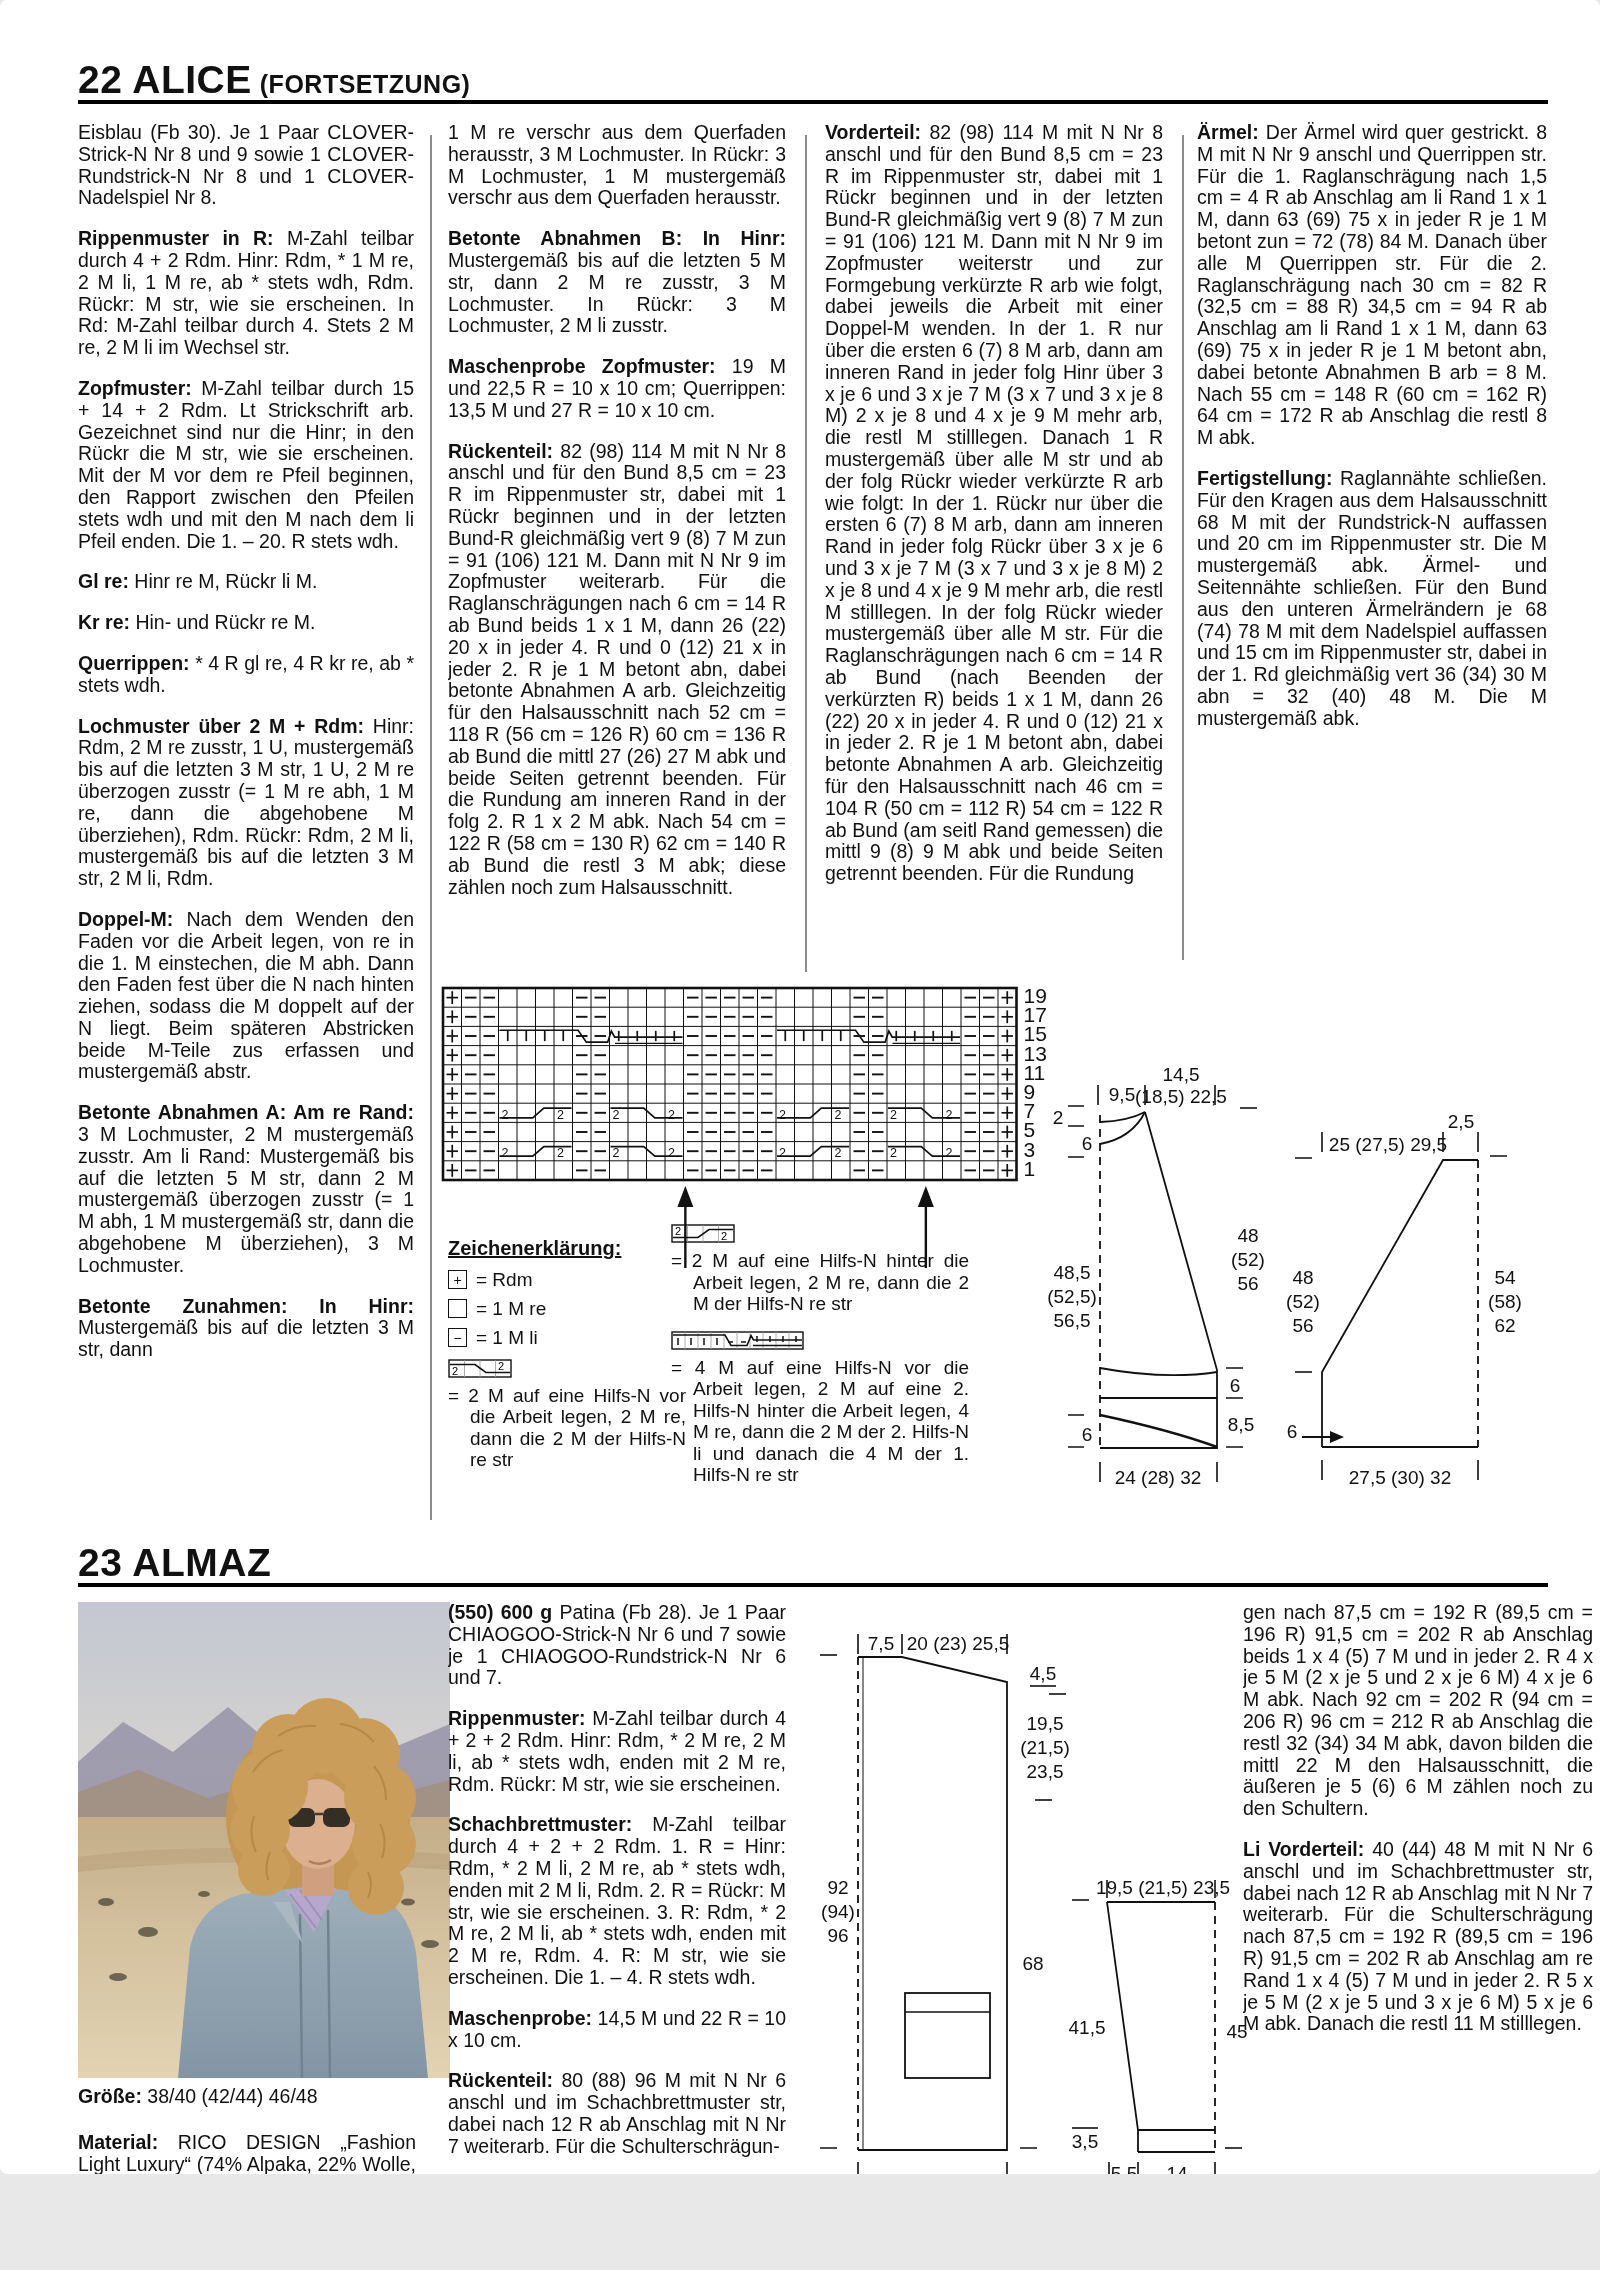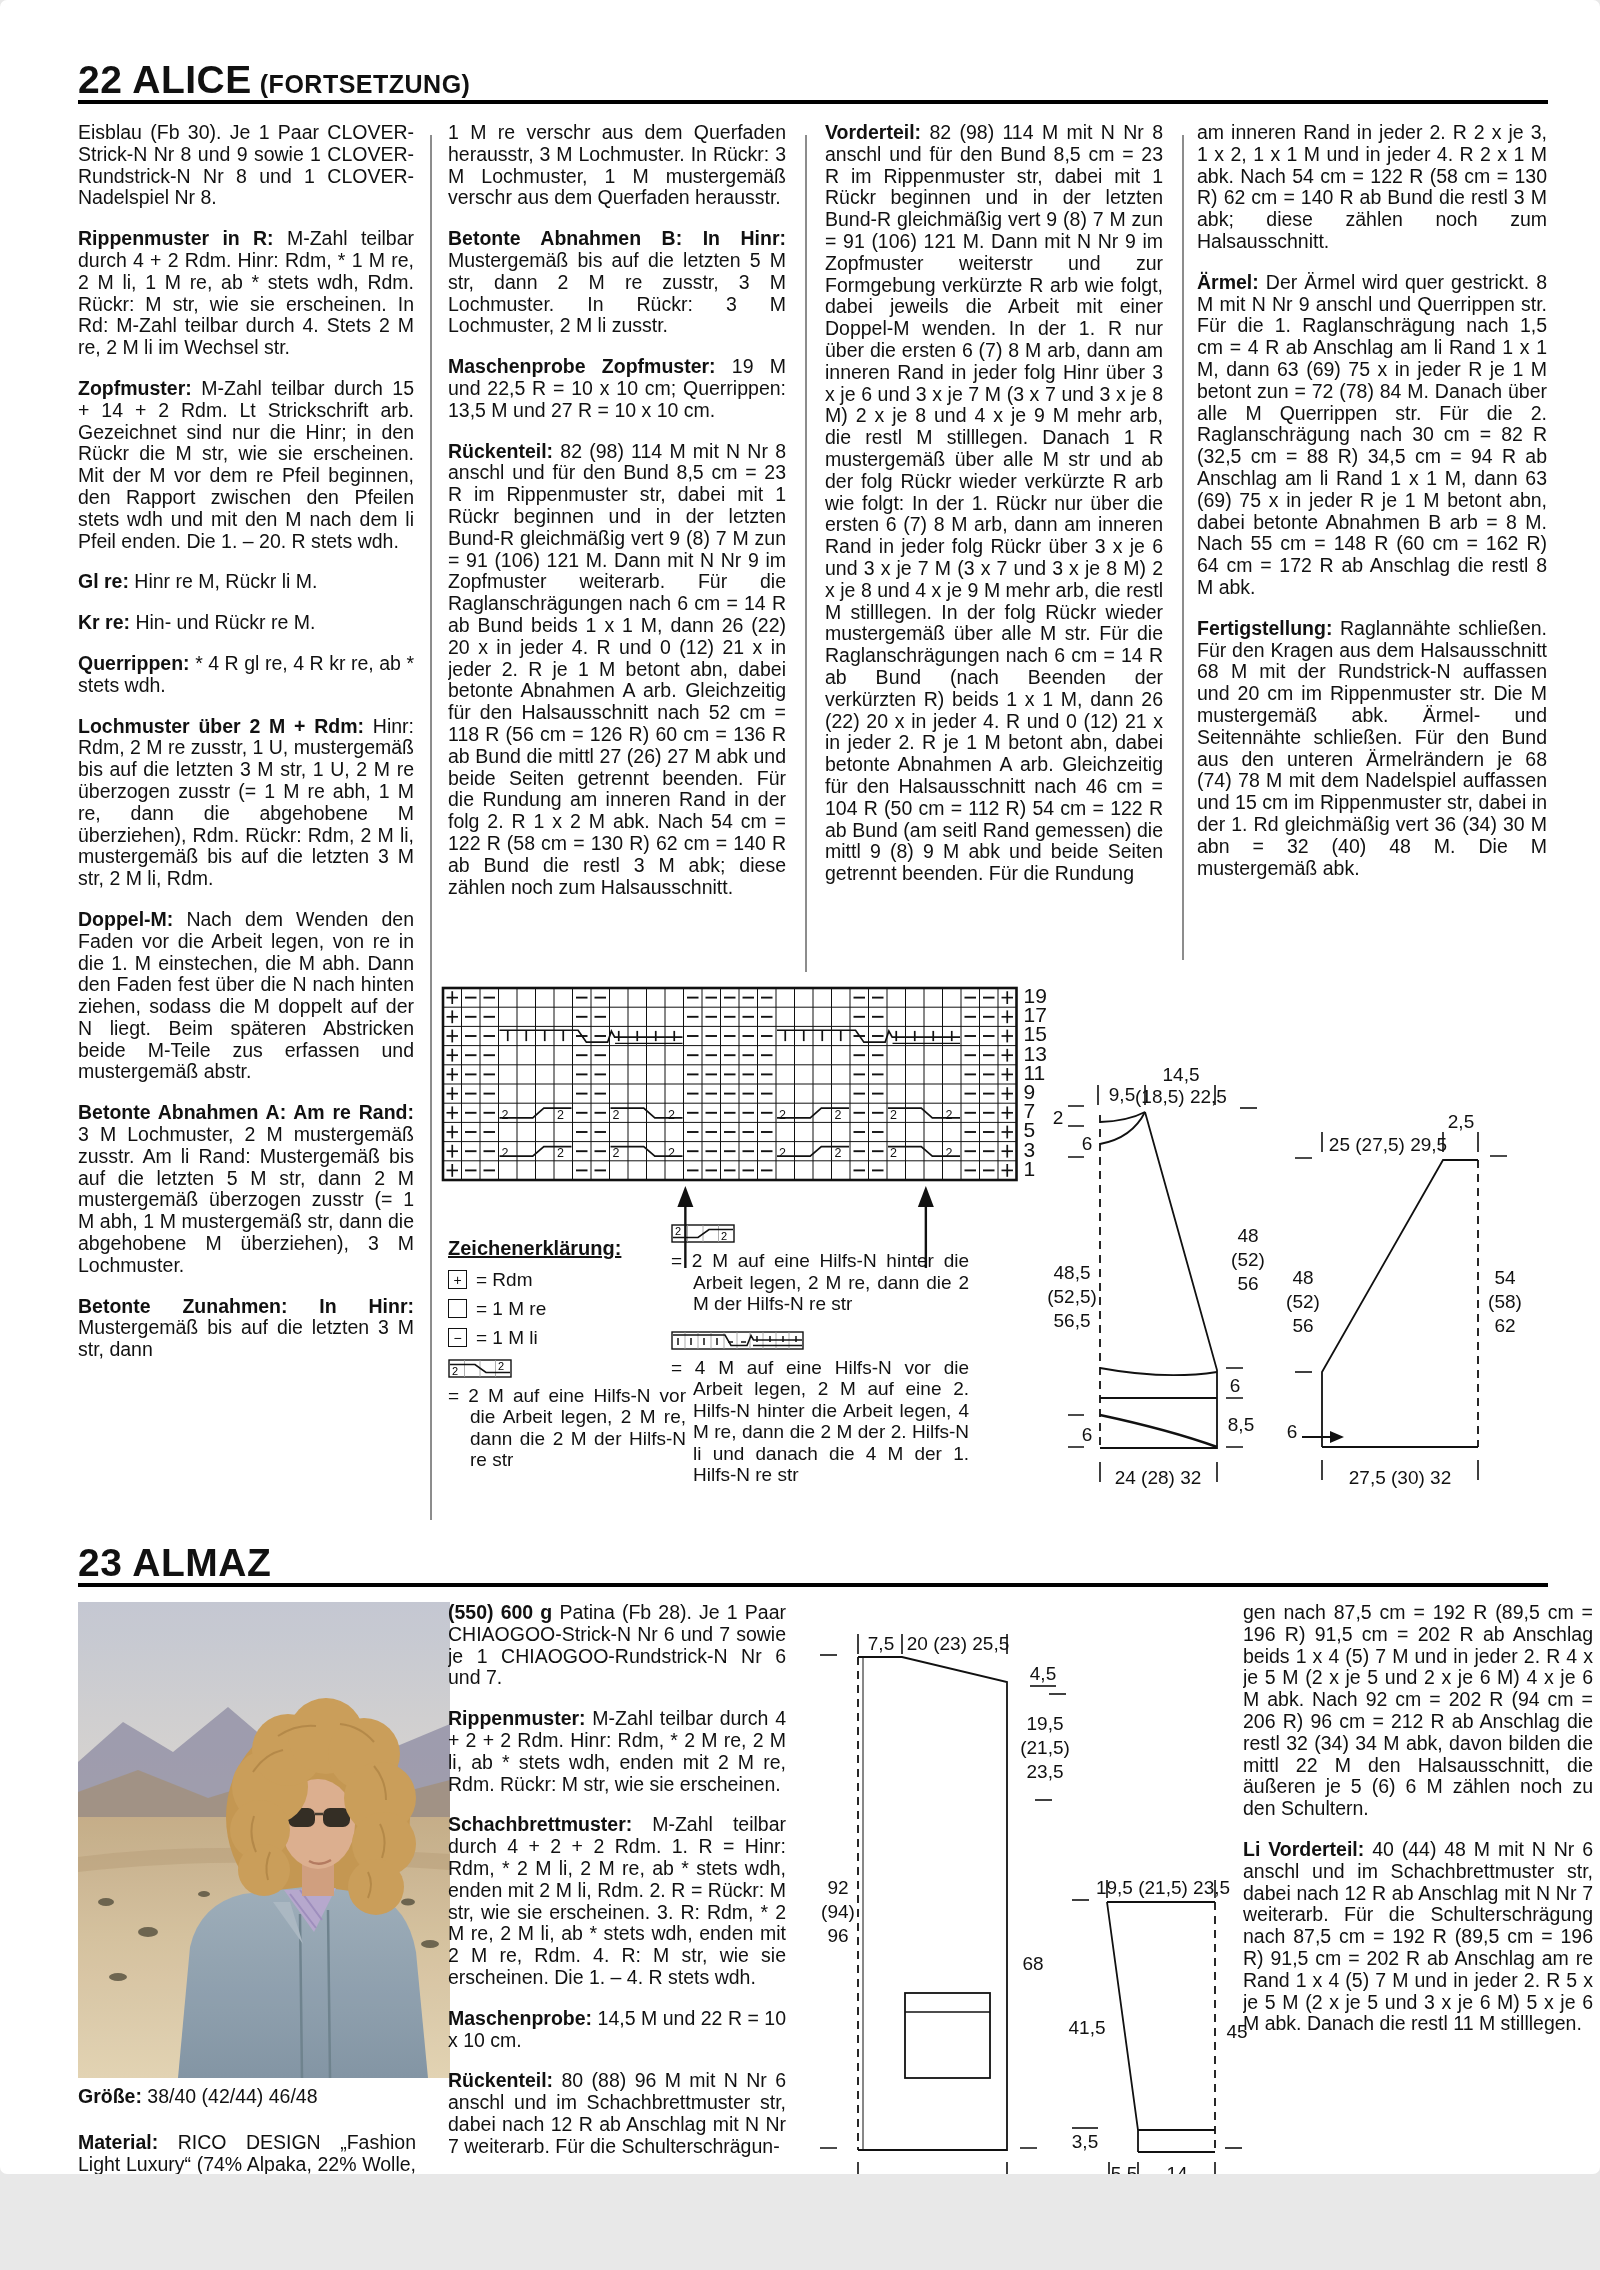--- a/index.html
+++ b/index.html
@@ -54,21 +54,20 @@
     <p><b>Betonte Abnahmen B: In Hinr:</b> <span>Mustergemäß bis auf die letzten 5 M str, dann 2 M re zusstr, 3 M Lochmuster. In Rückr: 3 M Lochmuster, 2 M li zusstr.</span></p>
     <p><b>Maschenprobe Zopfmuster:</b> <span>19 M und 22,5 R = 10 x 10 cm; Querrippen: 13,5 M und 27 R = 10 x 10 cm.</span></p>
     <p><b>Rückenteil:</b> <span>82 (98) 114 M mit N Nr 8 anschl und für den Bund 8,5 cm = 23 R im Rippenmuster str, dabei mit 1 Rückr beginnen und in der letzten Bund-R gleichmäßig vert 9 (8) 7 M zun = 91 (106) 121 M. Dann mit N Nr 9 im Zopfmuster weiterarb. Für die Raglanschrägungen nach 6 cm = 14 R ab Bund beids 1 x 1 M, dann 26 (22) 20 x in jeder 4. R und 0 (12) 21 x in jeder 2. R je 1 M betont abn, dabei betonte Abnahmen A arb. Gleichzeitig für den Halsausschnitt nach 52 cm = 118 R (56 cm = 126 R) 60 cm = 136 R ab Bund die mittl 27 (26) 27 M abk und beide Seiten getrennt beenden. Für die Rundung am inneren Rand in der folg 2. R 1 x 2 M abk. Nach 54 cm = 122 R (58 cm = 130 R) 62 cm = 140 R ab Bund die restl 3 M abk; diese zählen noch zum Halsausschnitt.</span></p>
   </div>
 
   <div class="col" style="left:825px;top:122px;width:338px;height:858px;">
     <p><b>Vorderteil:</b> <span>82 (98) 114 M mit N Nr 8 anschl und für den Bund 8,5 cm = 23 R im Rippenmuster str, dabei mit 1 Rückr beginnen und in der letzten Bund-R gleichmäßig vert 9 (8) 7 M zun = 91 (106) 121 M. Dann mit N Nr 9 im Zopfmuster weiterstr und zur Formgebung verkürzte R arb wie folgt, dabei jeweils die Arbeit mit einer Doppel-M wenden. In der 1. R nur über die ersten 6 (7) 8 M arb, dann am inneren Rand in jeder folg Hinr über 3 x je 6 und 3 x je 7 M (3 x 7 und 3 x je 8 M) 2 x je 8 und 4 x je 9 M mehr arb, die restl M stilllegen. Danach 1 R mustergemäß über alle M str und ab der folg Rückr wieder verkürzte R arb wie folgt: In der 1. Rückr nur über die ersten 6 (7) 8 M arb, dann am inneren Rand in jeder folg Rückr über 3 x je 6 und 3 x je 7 M (3 x 7 und 3 x je 8 M) 2 x je 8 und 4 x je 9 M mehr arb, die restl M stilllegen. In der folg Rückr wieder mustergemäß über alle M str. Für die Raglanschrägungen nach 6 cm = 14 R ab Bund (nach Beenden der verkürzten R) beids 1 x 1 M, dann 26 (22) 20 x in jeder 4. R und 0 (12) 21 x in jeder 2. R je 1 M betont abn, dabei betonte Abnahmen A arb. Gleichzeitig für den Halsausschnitt nach 46 cm = 104 R (50 cm = 112 R) 54 cm = 122 R ab Bund (am seitl Rand gemessen) die mittl 9 (8) 9 M abk und beide Seiten getrennt beenden. Für die Rundung</span></p>
   </div>
 
   <div class="col" style="left:1197px;top:122px;width:350px;height:840px;">
-    <p><span>am inneren Rand in jeder 2. R 2 x je 3, 1 x 2, 1 x 1 M und in jeder 4. R 2 x 1 M abk. Nach 54 cm = 122 R (58 cm = 130 R) 62 cm = 140 R ab Bund die restl 3 M abk; diese zählen noch zum Halsausschnitt.</span></p>
     <p><b>Ärmel:</b> <span>Der Ärmel wird quer gestrickt. 8 M mit N Nr 9 anschl und Querrippen str. Für die 1. Raglanschrägung nach 1,5 cm = 4 R ab Anschlag am li Rand 1 x 1 M, dann 63 (69) 75 x in jeder R je 1 M betont zun = 72 (78) 84 M. Danach über alle M Querrippen str. Für die 2. Raglanschrägung nach 30 cm = 82 R (32,5 cm = 88 R) 34,5 cm = 94 R ab Anschlag am li Rand 1 x 1 M, dann 63 (69) 75 x in jeder R je 1 M betont abn, dabei betonte Abnahmen B arb = 8 M. Nach 55 cm = 148 R (60 cm = 162 R) 64 cm = 172 R ab Anschlag die restl 8 M abk.</span></p>
     <p><b>Fertigstellung:</b> <span>Raglannähte schließen. Für den Kragen aus dem Halsausschnitt 68 M mit der Rundstrick-N auffassen und 20 cm im Rippenmuster str. Die M mustergemäß abk. Ärmel- und Seitennähte schließen. Für den Bund aus den unteren Ärmelrändern je 68 (74) 78 M mit dem Nadelspiel auffassen und 15 cm im Rippenmuster str, dabei in der 1. Rd gleichmäßig vert 36 (34) 30 M abn = 32 (40) 48 M. Die M mustergemäß abk.</span></p>
   </div>
 
   <div class="legend" style="left:448px;top:1238px;width:238px;">
     <h3>Zeichenerklärung:</h3>
     <div class="lgrow">
       <span class="lgbox">
           <i style="font-style:normal;">+</i>
         </span>

